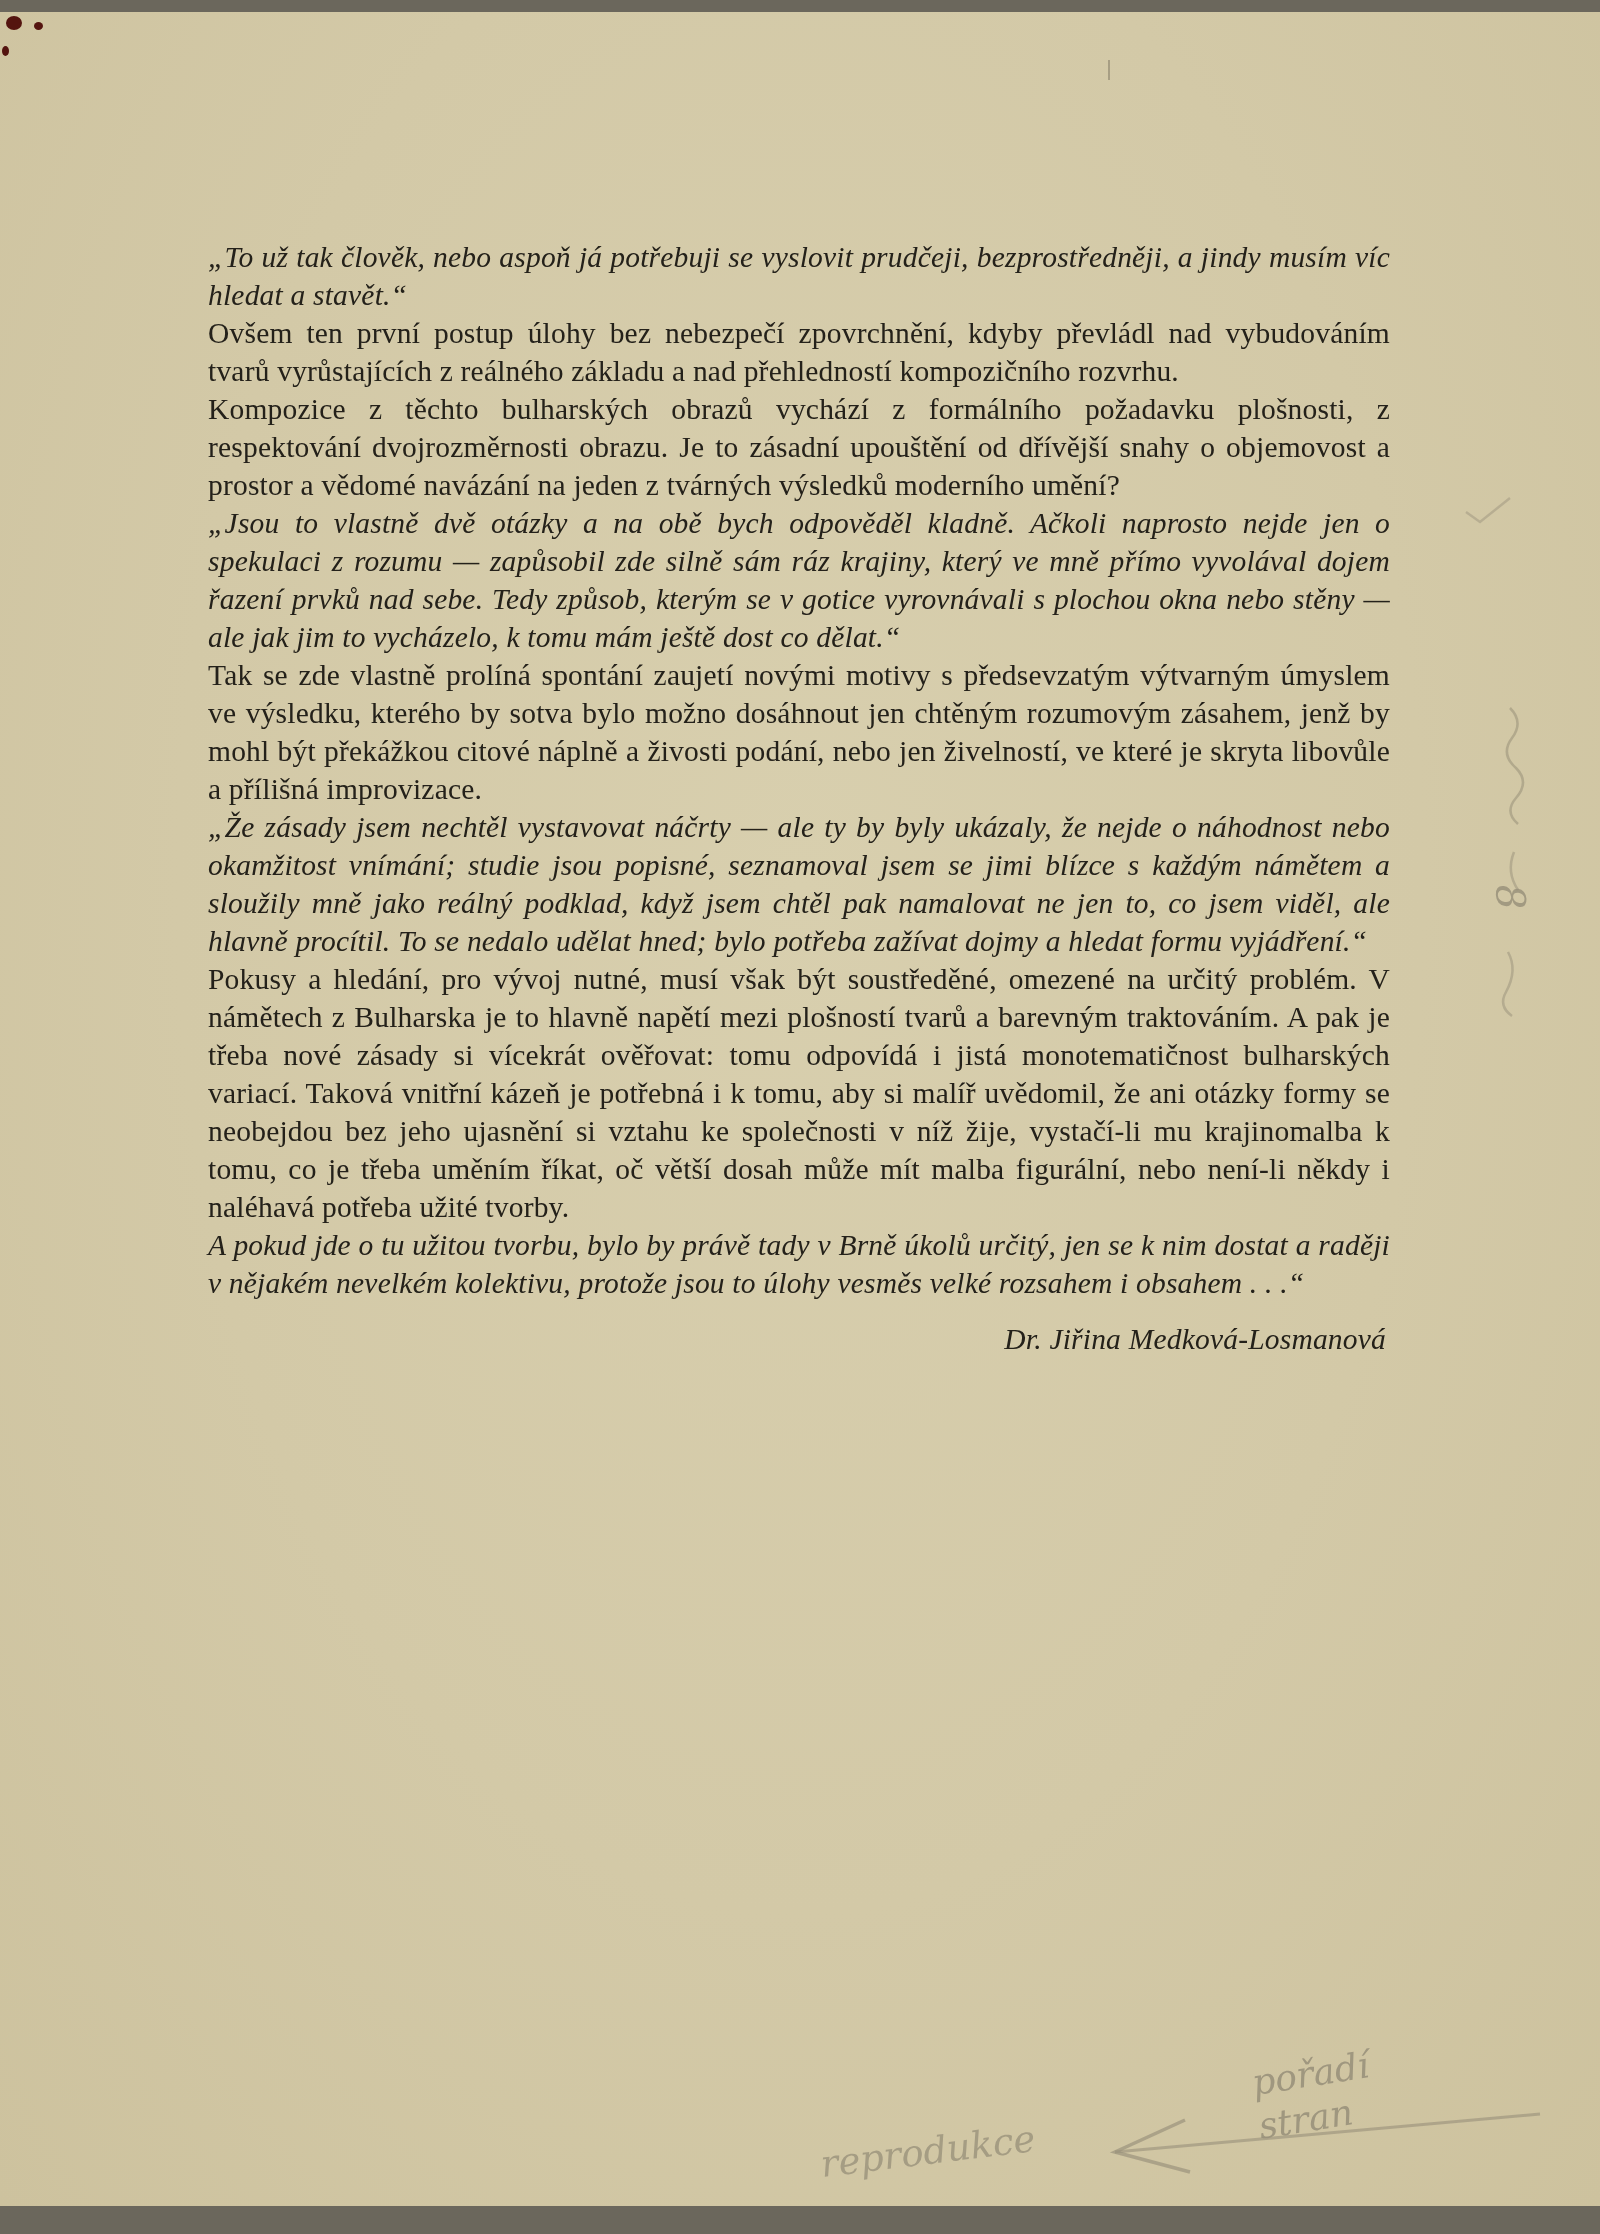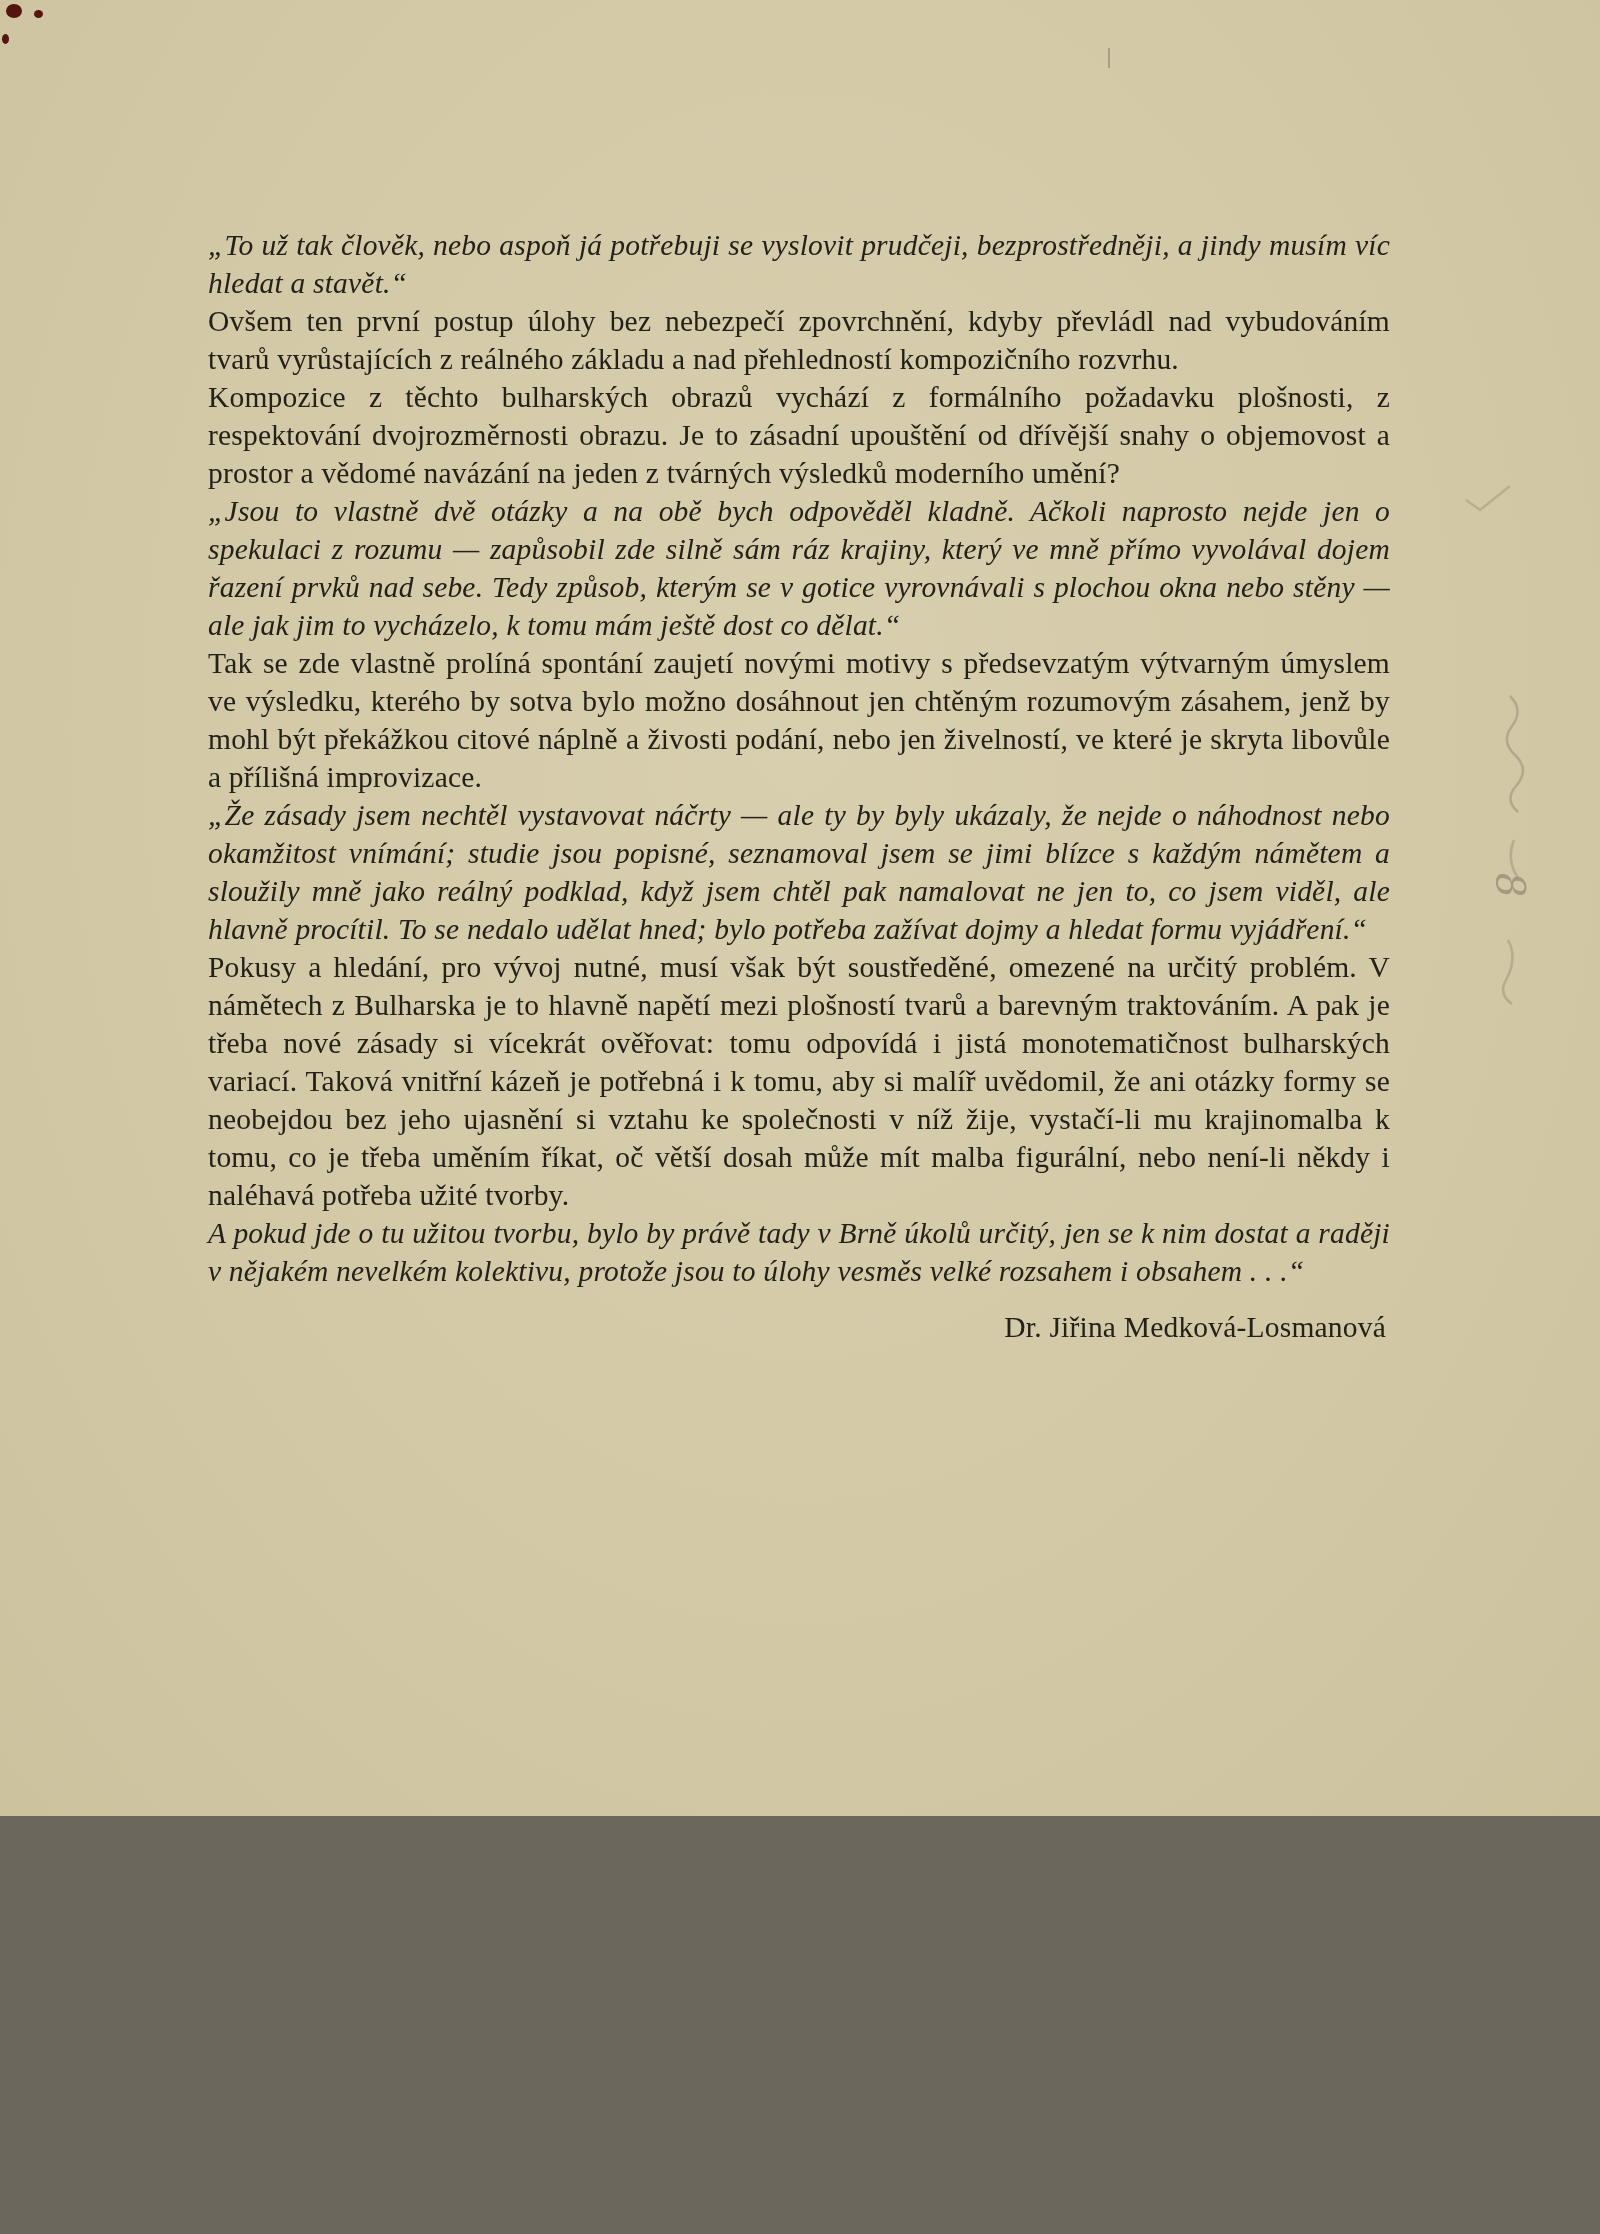--- a/index.html
+++ b/index.html
@@ -1,20 +1,20 @@
 <!DOCTYPE html>
 <html><head>
 <meta charset="utf-8">
 <style>
   html, body { margin: 0; padding: 0; background: #6b675c; }
   .page {
     position: relative;
     width: 1600px;
-    height: 1816px;
-    margin: 0 auto;
+    height: 2194px;
+    margin: 12px auto;
     background:
       radial-gradient(ellipse at 50% 40%, #d8cfae 0%, #d3c9a7 55%, #cdc29e 100%);
     overflow: hidden;
     font-family: "Liberation Serif", "DejaVu Serif", serif;
   }
   .text-block {
     position: absolute;
     left: 208px;
     top: 226px;
     width: 1182px;
@@ -23,20 +23,21 @@
     line-height: 38px;
     text-align: justify;
     letter-spacing: 0.2px;
   }
   .text-block p { margin: 0; }
   .quote { font-style: italic; }
   .plain { font-style: normal; }
   .signature {
     margin-top: 18px !important;
     text-align: right;
+    font-style: italic;
     padding-right: 4px;
   }
   
   .pencil {
     position: absolute;
     color: #978f79;
     font-style: italic;
     font-family: "DejaVu Serif", serif;
     opacity: 0.85;
     white-space: nowrap;

